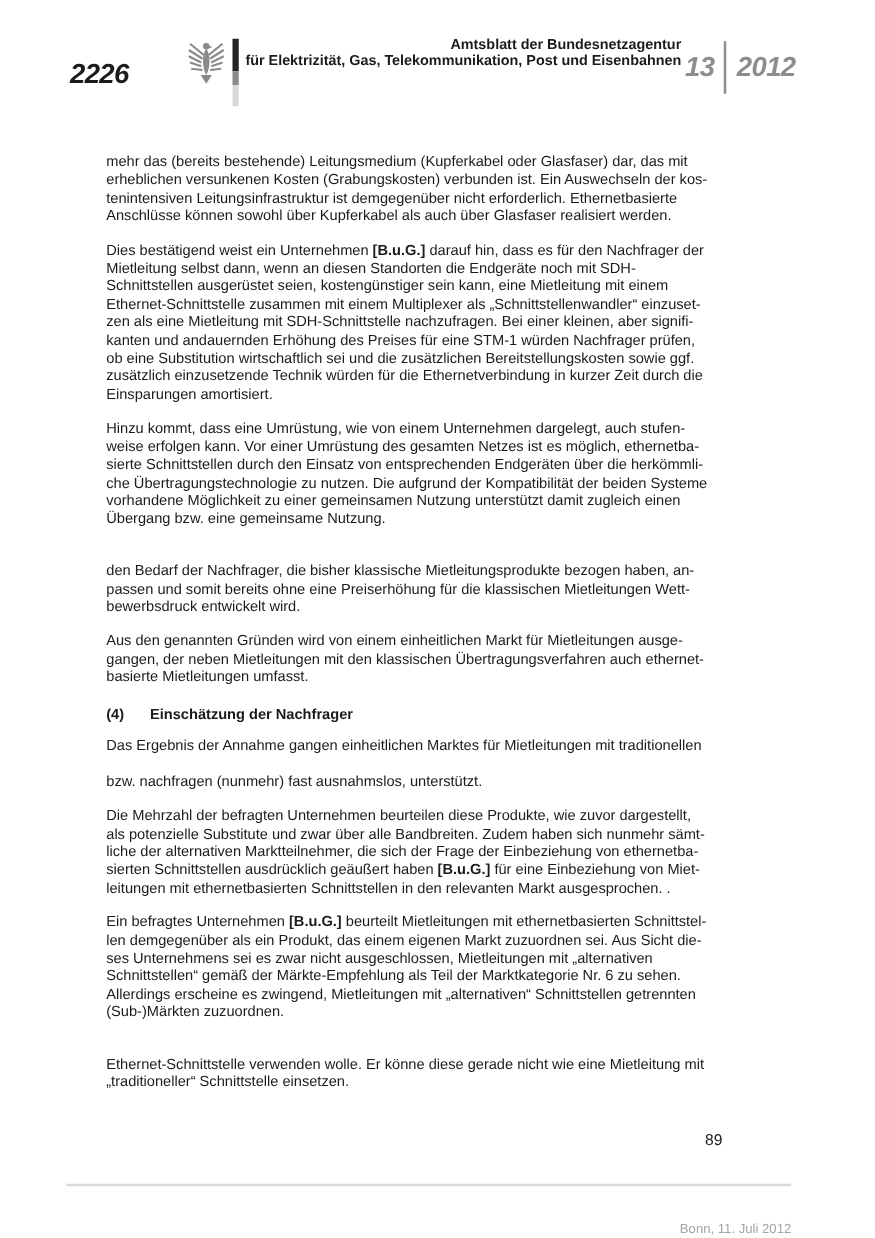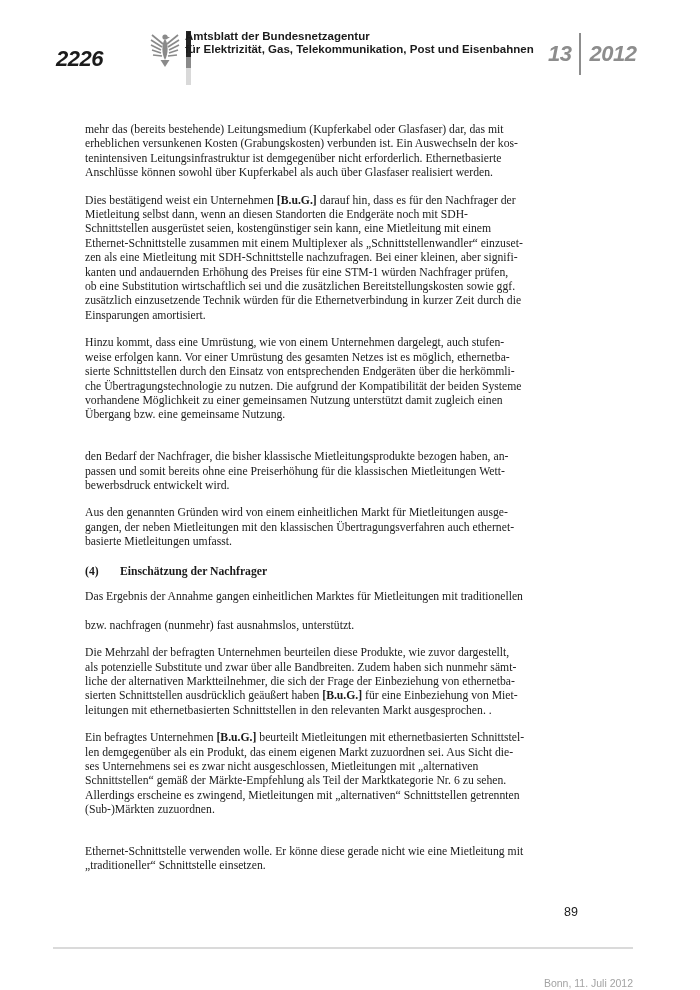--- a/index.html
+++ b/index.html
@@ -15,41 +15,41 @@
   .page-code{
     position:absolute;left:56px;top:46px;
     font-size:22px;font-weight:bold;font-style:italic;
     color:#1b1b1b;letter-spacing:-0.5px;
   }
   .emblem{position:absolute;left:149px;top:29px;width:32px;height:46px;}
   .flagbar{position:absolute;left:186px;top:31px;width:5px;}
   .flagbar i{display:block;width:5px;}
   .masthead{
     position:absolute;left:185px;top:30px;width:360px;
-    text-align:left;
+    text-align:right;
   }
   .mast-line1,.mast-line2{
     font-size:11.5px;font-weight:bold;line-height:13px;color:#1b1b1b;
   }
   .mast-sub{
     font-size:11.5px;color:#9b9b9b;margin-top:9px;
   }
   .issue{
     position:absolute;left:548px;top:33px;height:42px;
     display:flex;align-items:center;
     font-size:22px;font-weight:bold;font-style:italic;color:#8d8d8d;
     letter-spacing:-0.5px;
   }
   .issue-divider{
     display:block;width:2px;height:42px;background:#8d8d8d;margin:0 8px;
   }
   
   .doc-body{
     position:absolute;left:85px;top:123px;width:560px;
-    font-size:11.7px;line-height:14.4px;color:#1b1b1b;font-family:Liberation Serif, serif;
+    font-size:11.7px;line-height:14.4px;color:#1b1b1b;
   }
   .para{margin:0 0 13px 0;white-space:nowrap;}
   .para .b{font-weight:bold;}
   .heading{
     font-weight:bold;margin:15px 0 11px 0;white-space:nowrap;
   }
   .heading .hnum{display:inline-block;width:35px;}
   
   .page-number{
     position:absolute;left:564px;top:905px;

